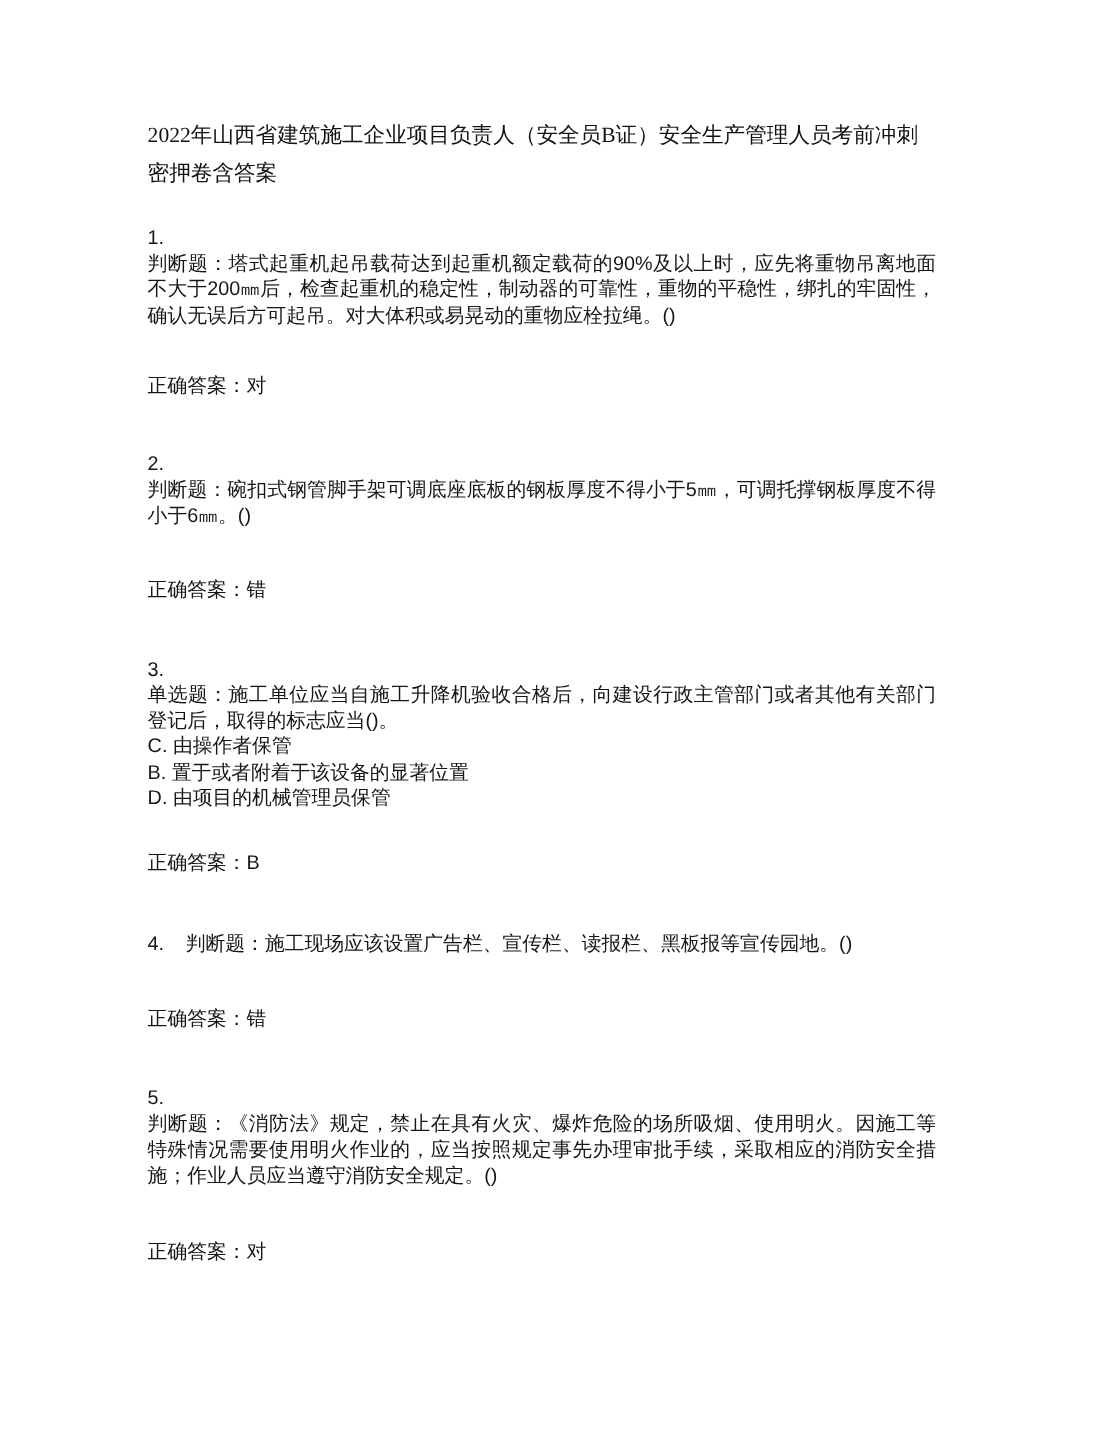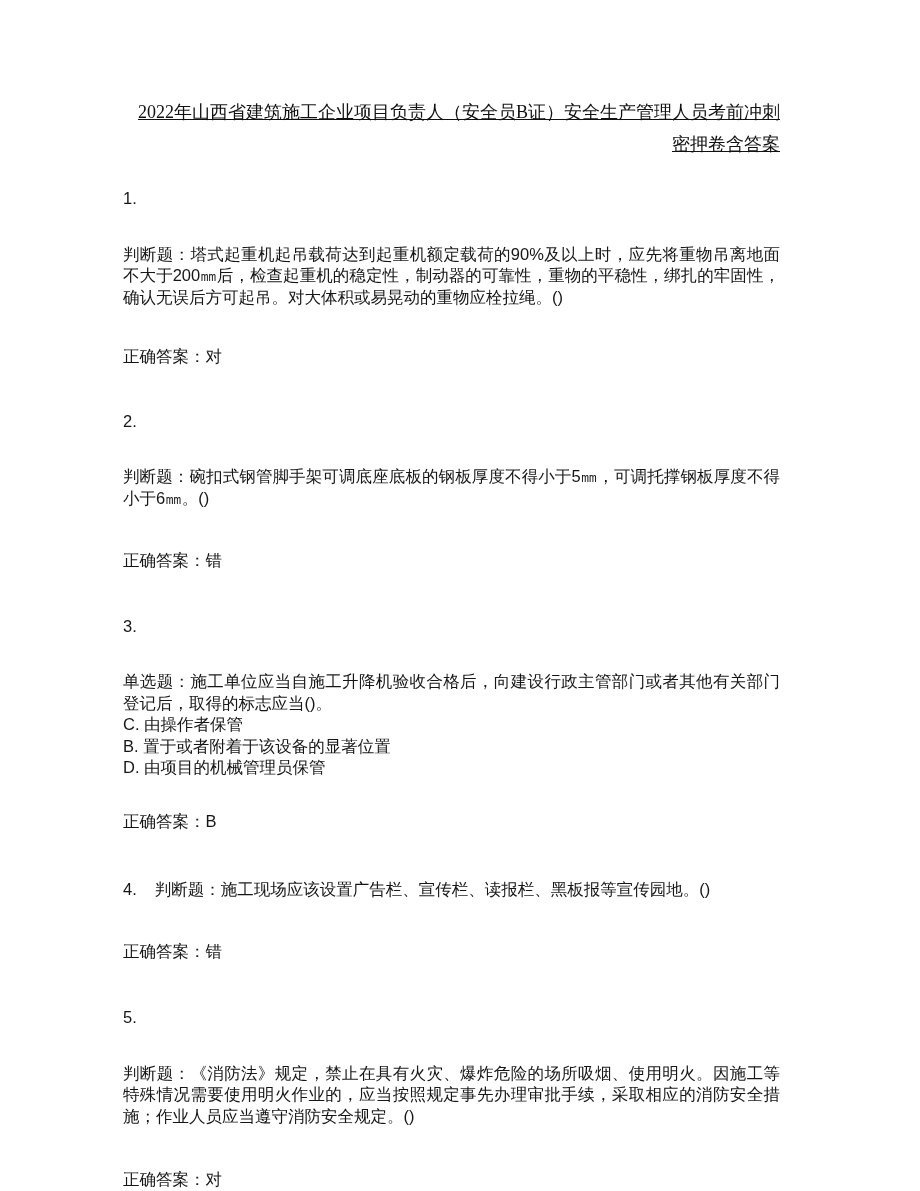--- a/index.html
+++ b/index.html
@@ -23,35 +23,34 @@
   .content {
     box-sizing: border-box;
     padding: 96px 140px 0 123px; 
   }
   .doc-title {
     margin: 0;
     font-family: "Liberation Serif", serif;
     font-weight: normal;
     font-size: 18px;
     line-height: 32px;
-    text-align: right;
+    text-align: left;
     color: #111111;
-    text-decoration: underline;
   }
   .q { margin: 0; }
   .q-num,
   .q-text,
   .q-option,
   .answer {
     margin: 0;
     font-size: 16.5px;
     line-height: 21.5px;
     color: #161616;
   }
-  .q-text { text-align: justify; margin-top: 34px; }
+  .q-text { text-align: justify; }
   .num-gap { display: inline-block; width: 18px; }
 
   
   .q1 { margin-top: 28px; }
   .q1 .answer { margin-top: 38px; }
   .q2 { margin-top: 43px; }
   .q2 .answer { margin-top: 41px; }
   .q3 { margin-top: 44px; }
   .q3 .answer { margin-top: 32px; }
   .q4 { margin-top: 47px; }

